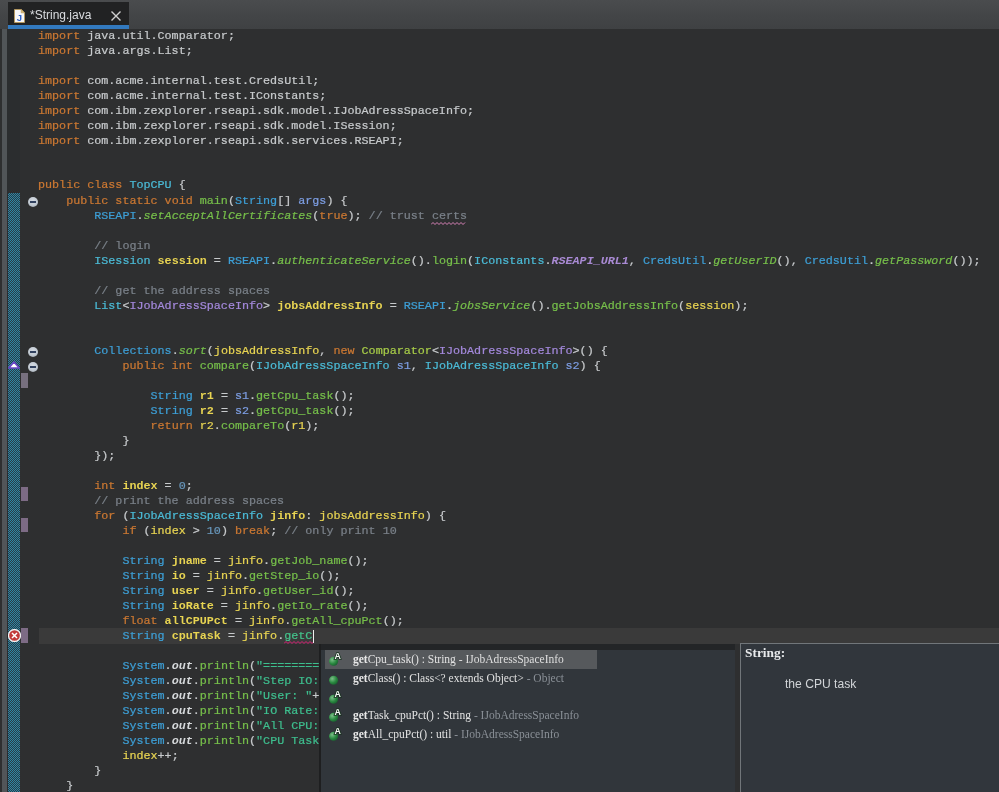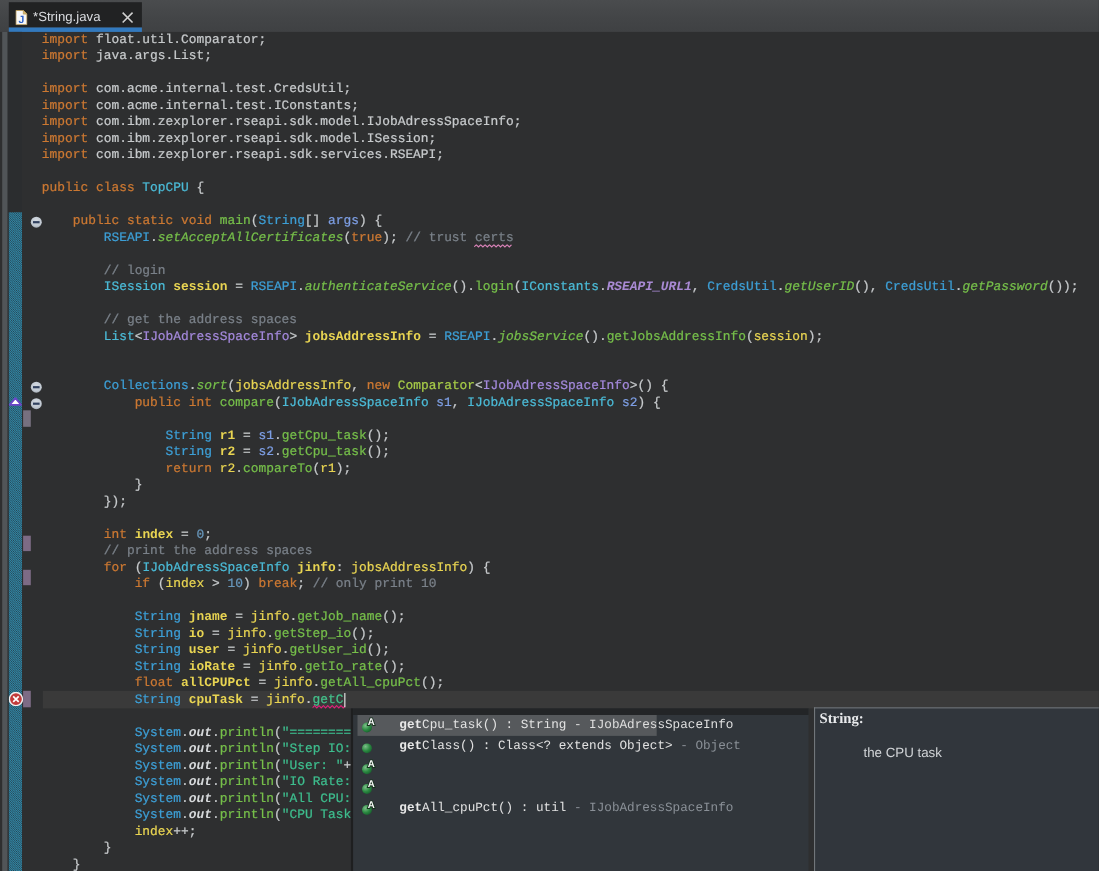--- a/index.html
+++ b/index.html
@@ -32,21 +32,21 @@
 .fold::after { content:""; position:absolute; left:2px; top:4.3px; width:6.6px; height:2.2px;
   background:#31415f; }
 .qd { position:absolute; left:20.5px; width:7.5px; }
 #tri { position:absolute; left:7.5px; top:361px; }
 #erricon { position:absolute; left:8px; top:629px; }
 
 #popup { position:absolute; left:318.5px; top:643.5px; width:416.5px; height:148.5px;
   background:#31363b; border-left:2px solid #1e1f20; }
 #popuptop { position:absolute; left:320.5px; top:643.5px; width:414.5px; height:6.5px; background:#232527; }
 .psel { position:absolute; left:325px; width:272px; height:19px; background:#56595c; }
-.prow { position:absolute; left:347px; height:33px; font-family:Liberation Mono, monospace;
+.prow { position:absolute; left:337px; height:33px; font-family:Liberation Serif, serif;
   font-size:11.5px; line-height:18.5px; white-space:pre; }
 .picon { display:inline-block; width:16px; height:12px; }
 .pname { color:#e8e8e8; font-weight:bold; }
 .prest { color:#e2e2e2; }
 .pg { color:#8a9097; }
 .pw { color:#dfdfdf; }
 
 #doc { position:absolute; left:740px; top:643px; width:259px; height:149px; background:#31363c;
   border-left:1.5px solid #71767a; border-top:1.5px solid #71767a; }
 #doc .r { position:absolute; left:4px; top:1px; font-family:"Liberation Serif",serif;
@@ -65,28 +65,28 @@
  <text x="5.4" y="11.6" font-family="Liberation Sans" font-size="9.5" font-weight="bold" fill="#2f63c9" text-anchor="middle">J</text>
 </svg>
 <div id="tabtxt">*String.java</div>
 <svg style="position:absolute;left:110px;top:10px" width="12" height="12" viewBox="0 0 12 12">
  <path d="M1.5 1.5 L10.5 10.5 M10.5 1.5 L1.5 10.5" stroke="#d0d0d0" stroke-width="1.4"></path>
 </svg>
 <div id="vline"></div>
 <div id="rulbg"></div>
 <div id="hatch"></div>
 <div id="curline"></div>
-<div class="ln" style="top:29px"><span style="color:#cc7832;">import&nbsp;</span><span style="color:#c7cacc;">float.util.Comparator;</span></div>
+<div class="ln" style="top:29px"><span style="color:#cc7832;">import&nbsp;</span><span style="color:#c7cacc;">java.util.Comparator;</span></div>
 <div class="ln" style="top:44px"><span style="color:#cc7832;">import&nbsp;</span><span style="color:#c7cacc;">java.args.List;</span></div>
 <div class="ln" style="top:74px"><span style="color:#cc7832;">import&nbsp;</span><span style="color:#c7cacc;">com.acme.internal.test.CredsUtil;</span></div>
 <div class="ln" style="top:89px"><span style="color:#cc7832;">import&nbsp;</span><span style="color:#c7cacc;">com.acme.internal.test.IConstants;</span></div>
 <div class="ln" style="top:104px"><span style="color:#cc7832;">import&nbsp;</span><span style="color:#c7cacc;">com.ibm.zexplorer.rseapi.sdk.model.IJobAdressSpaceInfo;</span></div>
 <div class="ln" style="top:119px"><span style="color:#cc7832;">import&nbsp;</span><span style="color:#c7cacc;">com.ibm.zexplorer.rseapi.sdk.model.ISession;</span></div>
 <div class="ln" style="top:134px"><span style="color:#cc7832;">import&nbsp;</span><span style="color:#c7cacc;">com.ibm.zexplorer.rseapi.sdk.services.RSEAPI;</span></div>
-<div class="ln" style="top:164px"><span style="color:#cc7832;">public&nbsp;class&nbsp;</span><span style="color:#4bbbd7;">TopCPU&nbsp;</span><span style="color:#c7cacc;">{</span></div>
+<div class="ln" style="top:178px"><span style="color:#cc7832;">public&nbsp;class&nbsp;</span><span style="color:#4bbbd7;">TopCPU&nbsp;</span><span style="color:#c7cacc;">{</span></div>
 <div class="ln" style="top:194px">&nbsp;&nbsp;&nbsp;&nbsp;<span style="color:#cc7832;">public&nbsp;static&nbsp;void&nbsp;</span><span style="color:#76bf4a;">main</span><span style="color:#c7cacc;">(</span><span style="color:#3d9fd6;">String</span><span style="color:#c7cacc;">[]&nbsp;</span><span style="color:#7d9ee3;">args</span><span style="color:#c7cacc;">)&nbsp;{</span></div>
 <div class="ln" style="top:209px">&nbsp;&nbsp;&nbsp;&nbsp;&nbsp;&nbsp;&nbsp;&nbsp;<span style="color:#3d9fd6;">RSEAPI</span><span style="color:#c7cacc;">.</span><span style="color:#76bf4a;font-style:italic;">setAcceptAllCertificates</span><span style="color:#c7cacc;">(</span><span style="color:#cc7832;">true</span><span style="color:#c7cacc;">);&nbsp;</span><span style="color:#7a8189;">//&nbsp;trust&nbsp;certs</span></div>
 <div class="ln" style="top:239px">&nbsp;&nbsp;&nbsp;&nbsp;&nbsp;&nbsp;&nbsp;&nbsp;<span style="color:#7a8189;">//&nbsp;login</span></div>
 <div class="ln" style="top:254px">&nbsp;&nbsp;&nbsp;&nbsp;&nbsp;&nbsp;&nbsp;&nbsp;<span style="color:#4bbbd7;">ISession&nbsp;</span><span style="color:#e8d452;font-weight:bold;">session</span><span style="color:#c7cacc;">&nbsp;=&nbsp;</span><span style="color:#3d9fd6;">RSEAPI</span><span style="color:#c7cacc;">.</span><span style="color:#76bf4a;font-style:italic;">authenticateService</span><span style="color:#c7cacc;">().</span><span style="color:#76bf4a;">login</span><span style="color:#c7cacc;">(</span><span style="color:#4bbbd7;">IConstants</span><span style="color:#c7cacc;">.</span><span style="color:#a98ad4;font-weight:bold;font-style:italic;">RSEAPI_URL1</span><span style="color:#c7cacc;">,&nbsp;</span><span style="color:#3d9fd6;">CredsUtil</span><span style="color:#c7cacc;">.</span><span style="color:#76bf4a;font-style:italic;">getUserID</span><span style="color:#c7cacc;">(),&nbsp;</span><span style="color:#3d9fd6;">CredsUtil</span><span style="color:#c7cacc;">.</span><span style="color:#76bf4a;font-style:italic;">getPassword</span><span style="color:#c7cacc;">());</span></div>
 <div class="ln" style="top:284px">&nbsp;&nbsp;&nbsp;&nbsp;&nbsp;&nbsp;&nbsp;&nbsp;<span style="color:#7a8189;">//&nbsp;get&nbsp;the&nbsp;address&nbsp;spaces</span></div>
 <div class="ln" style="top:299px">&nbsp;&nbsp;&nbsp;&nbsp;&nbsp;&nbsp;&nbsp;&nbsp;<span style="color:#4bbbd7;">List</span><span style="color:#c7cacc;">&lt;</span><span style="color:#a489dc;">IJobAdressSpaceInfo</span><span style="color:#c7cacc;">&gt;&nbsp;</span><span style="color:#e8d452;font-weight:bold;">jobsAddressInfo</span><span style="color:#c7cacc;">&nbsp;=&nbsp;</span><span style="color:#3d9fd6;">RSEAPI</span><span style="color:#c7cacc;">.</span><span style="color:#76bf4a;font-style:italic;">jobsService</span><span style="color:#c7cacc;">().</span><span style="color:#76bf4a;">getJobsAddressInfo</span><span style="color:#c7cacc;">(</span><span style="color:#e8d452;">session</span><span style="color:#c7cacc;">);</span></div>
 <div class="ln" style="top:344px">&nbsp;&nbsp;&nbsp;&nbsp;&nbsp;&nbsp;&nbsp;&nbsp;<span style="color:#3d9fd6;">Collections</span><span style="color:#c7cacc;">.</span><span style="color:#76bf4a;font-style:italic;">sort</span><span style="color:#c7cacc;">(</span><span style="color:#e8d452;">jobsAddressInfo</span><span style="color:#c7cacc;">,&nbsp;</span><span style="color:#cc7832;">new&nbsp;</span><span style="color:#a7cc48;">Comparator</span><span style="color:#c7cacc;">&lt;</span><span style="color:#a489dc;">IJobAdressSpaceInfo</span><span style="color:#c7cacc;">&gt;()&nbsp;{</span></div>
 <div class="ln" style="top:359px">&nbsp;&nbsp;&nbsp;&nbsp;&nbsp;&nbsp;&nbsp;&nbsp;&nbsp;&nbsp;&nbsp;&nbsp;<span style="color:#cc7832;">public&nbsp;int&nbsp;</span><span style="color:#76bf4a;">compare</span><span style="color:#c7cacc;">(</span><span style="color:#4bbbd7;">IJobAdressSpaceInfo&nbsp;</span><span style="color:#7d9ee3;">s1</span><span style="color:#c7cacc;">,&nbsp;</span><span style="color:#4bbbd7;">IJobAdressSpaceInfo&nbsp;</span><span style="color:#7d9ee3;">s2</span><span style="color:#c7cacc;">)&nbsp;{</span></div>
 <div class="ln" style="top:389px">&nbsp;&nbsp;&nbsp;&nbsp;&nbsp;&nbsp;&nbsp;&nbsp;&nbsp;&nbsp;&nbsp;&nbsp;&nbsp;&nbsp;&nbsp;&nbsp;<span style="color:#3d9fd6;">String&nbsp;</span><span style="color:#e8d452;font-weight:bold;">r1</span><span style="color:#c7cacc;">&nbsp;=&nbsp;</span><span style="color:#7d9ee3;">s1</span><span style="color:#c7cacc;">.</span><span style="color:#76bf4a;">getCpu_task</span><span style="color:#c7cacc;">();</span></div>
 <div class="ln" style="top:404px">&nbsp;&nbsp;&nbsp;&nbsp;&nbsp;&nbsp;&nbsp;&nbsp;&nbsp;&nbsp;&nbsp;&nbsp;&nbsp;&nbsp;&nbsp;&nbsp;<span style="color:#3d9fd6;">String&nbsp;</span><span style="color:#e8d452;font-weight:bold;">r2</span><span style="color:#c7cacc;">&nbsp;=&nbsp;</span><span style="color:#7d9ee3;">s2</span><span style="color:#c7cacc;">.</span><span style="color:#76bf4a;">getCpu_task</span><span style="color:#c7cacc;">();</span></div>
@@ -167,20 +167,21 @@
       <defs>
         <radialGradient id="g688" cx="0.35" cy="0.32" r="0.8">
           <stop offset="0" stop-color="#7cc089"></stop>
           <stop offset="0.55" stop-color="#2b8a41"></stop>
           <stop offset="1" stop-color="#14572a"></stop>
         </radialGradient>
       </defs>
       <circle cx="5.6" cy="10.3" r="4.5" fill="url(#g688)"></circle>
       <text x="9.6" y="8.4" font-family="Liberation Sans" font-size="8.8" font-weight="bold" fill="#f8f8f8" stroke="#17321e" stroke-width="1.7" paint-order="stroke" text-anchor="middle">A</text>
     </svg>
+<div class="prow" style="top:706px"><span class="picon"></span><span class="pname">get</span><span class="prest">Task_cpuPct() : String</span><span class="pg"> - IJobAdressSpaceInfo</span></div>
     <svg style="position:absolute;left:327.5px;top:707px" width="17" height="17" viewBox="0 0 17 17">
       <defs>
         <radialGradient id="g706" cx="0.35" cy="0.32" r="0.8">
           <stop offset="0" stop-color="#7cc089"></stop>
           <stop offset="0.55" stop-color="#2b8a41"></stop>
           <stop offset="1" stop-color="#14572a"></stop>
         </radialGradient>
       </defs>
       <circle cx="5.6" cy="10.3" r="4.5" fill="url(#g706)"></circle>
       <text x="9.6" y="8.4" font-family="Liberation Sans" font-size="8.8" font-weight="bold" fill="#f8f8f8" stroke="#17321e" stroke-width="1.7" paint-order="stroke" text-anchor="middle">A</text>

